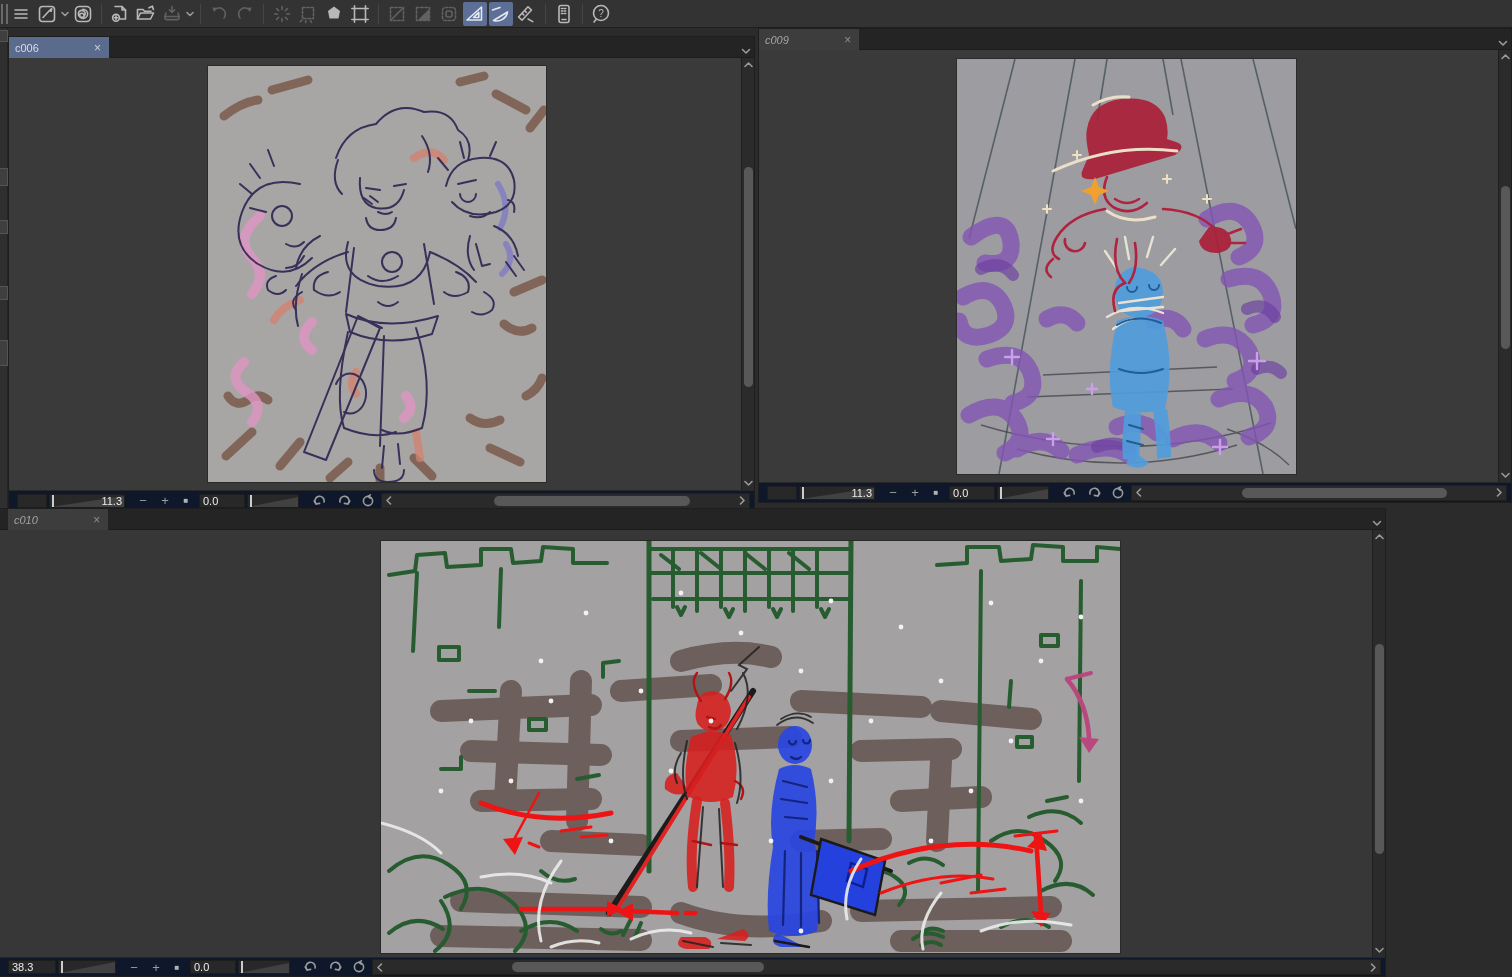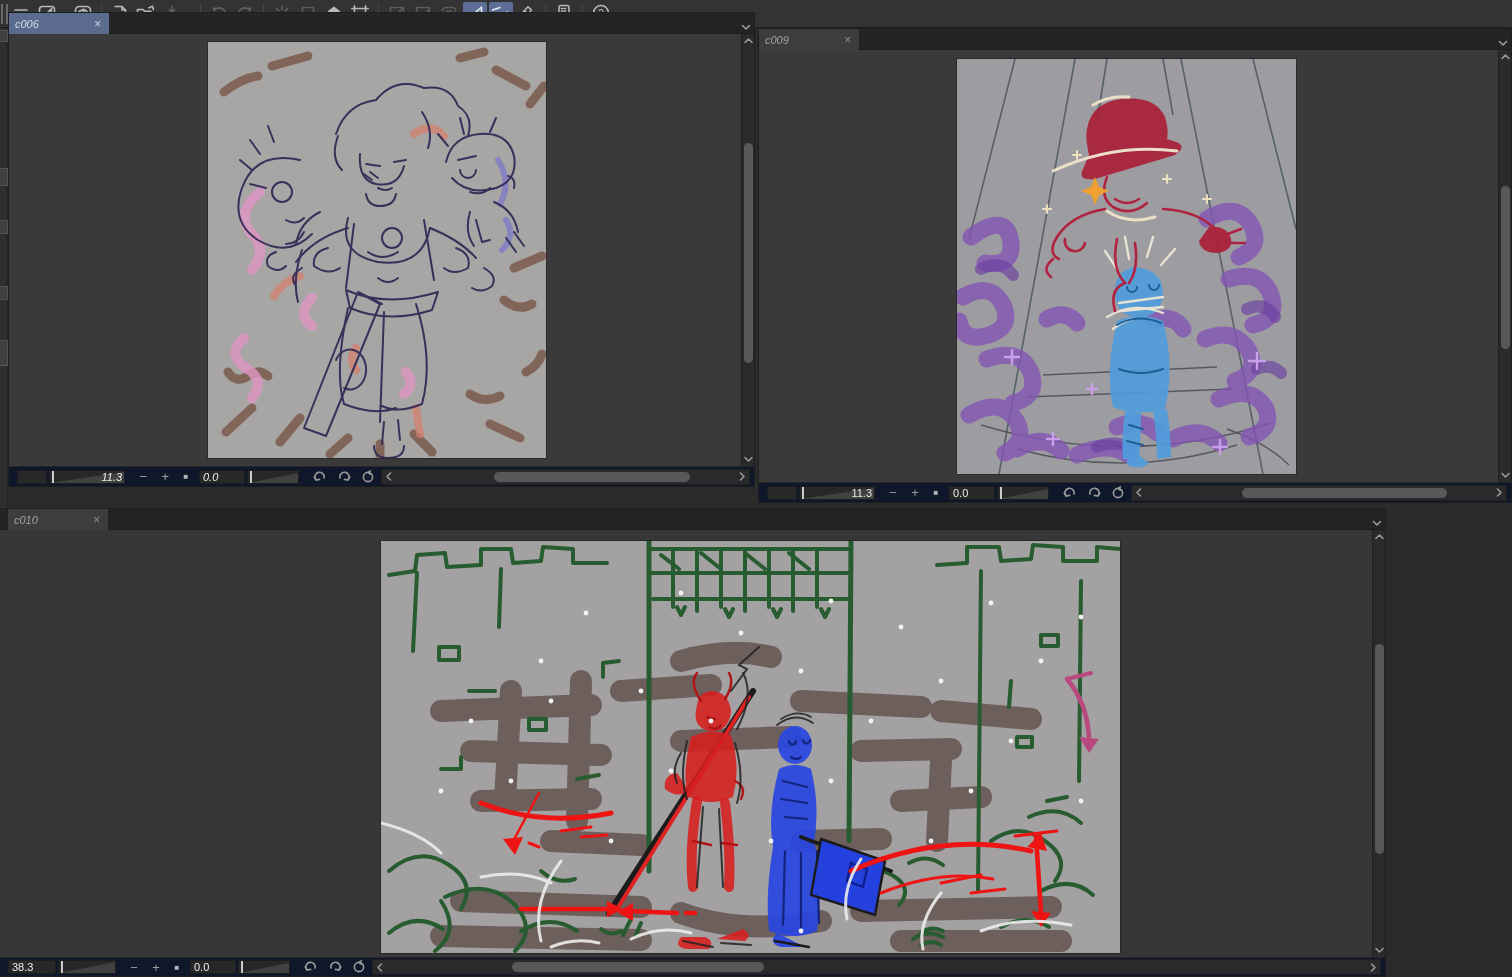--- a/index.html
+++ b/index.html
@@ -55,21 +55,21 @@
   .sb-vlabel { position:relative; z-index:2; padding:0 3px;text-align:center; }
   .ramp-label { position:absolute; right:2px; top:0; z-index:2; }
   .sb-btn { color:#9e9e9e; display:flex; align-items:center; justify-content:center; height:16px; }
   .sb-rot svg { display:block; }
   .hscroll { flex:1; height:16px; margin:0 4px; background:#2a2a2a; border:1px solid #1f1f1f; position:relative; display:flex; align-items:center; }
   .hs-btn { width:14px; height:14px; display:flex; align-items:center; justify-content:center; }
   .hs-track { flex:1; position:relative; height:14px; }
   .hs-thumb { position:absolute; top:2px; height:10px; background:#585858; border-radius:5px; }
 
   
-  #win-c006 { left:8px; top:12px; width:747px; height:475px;font-style:italic; }
+  #win-c006 { left:8px; top:36px; width:747px; height:475px; }
   #win-c006 .viewport { left:0; top:21px; right:13px; bottom:20px; }
   #win-c006 .artwork { left:199px; top:8px; width:338px; height:416px; }
   #win-c006 .vscroll { right:0; top:21px; bottom:20px; }
   #win-c006 .vs-thumb { top:95px; height:220px; }
   #win-c006 .hs-thumb { left:98px; width:196px; }
 
   #win-c009 { left:758px; top:28px; width:754px; height:475px; }
   #win-c009 .viewport { left:0; top:21px; right:13px; bottom:20px; }
   #win-c009 .artwork { left:198px; top:9px; width:339px; height:415px; }
   #win-c009 .vscroll { right:0; top:21px; bottom:20px; }

